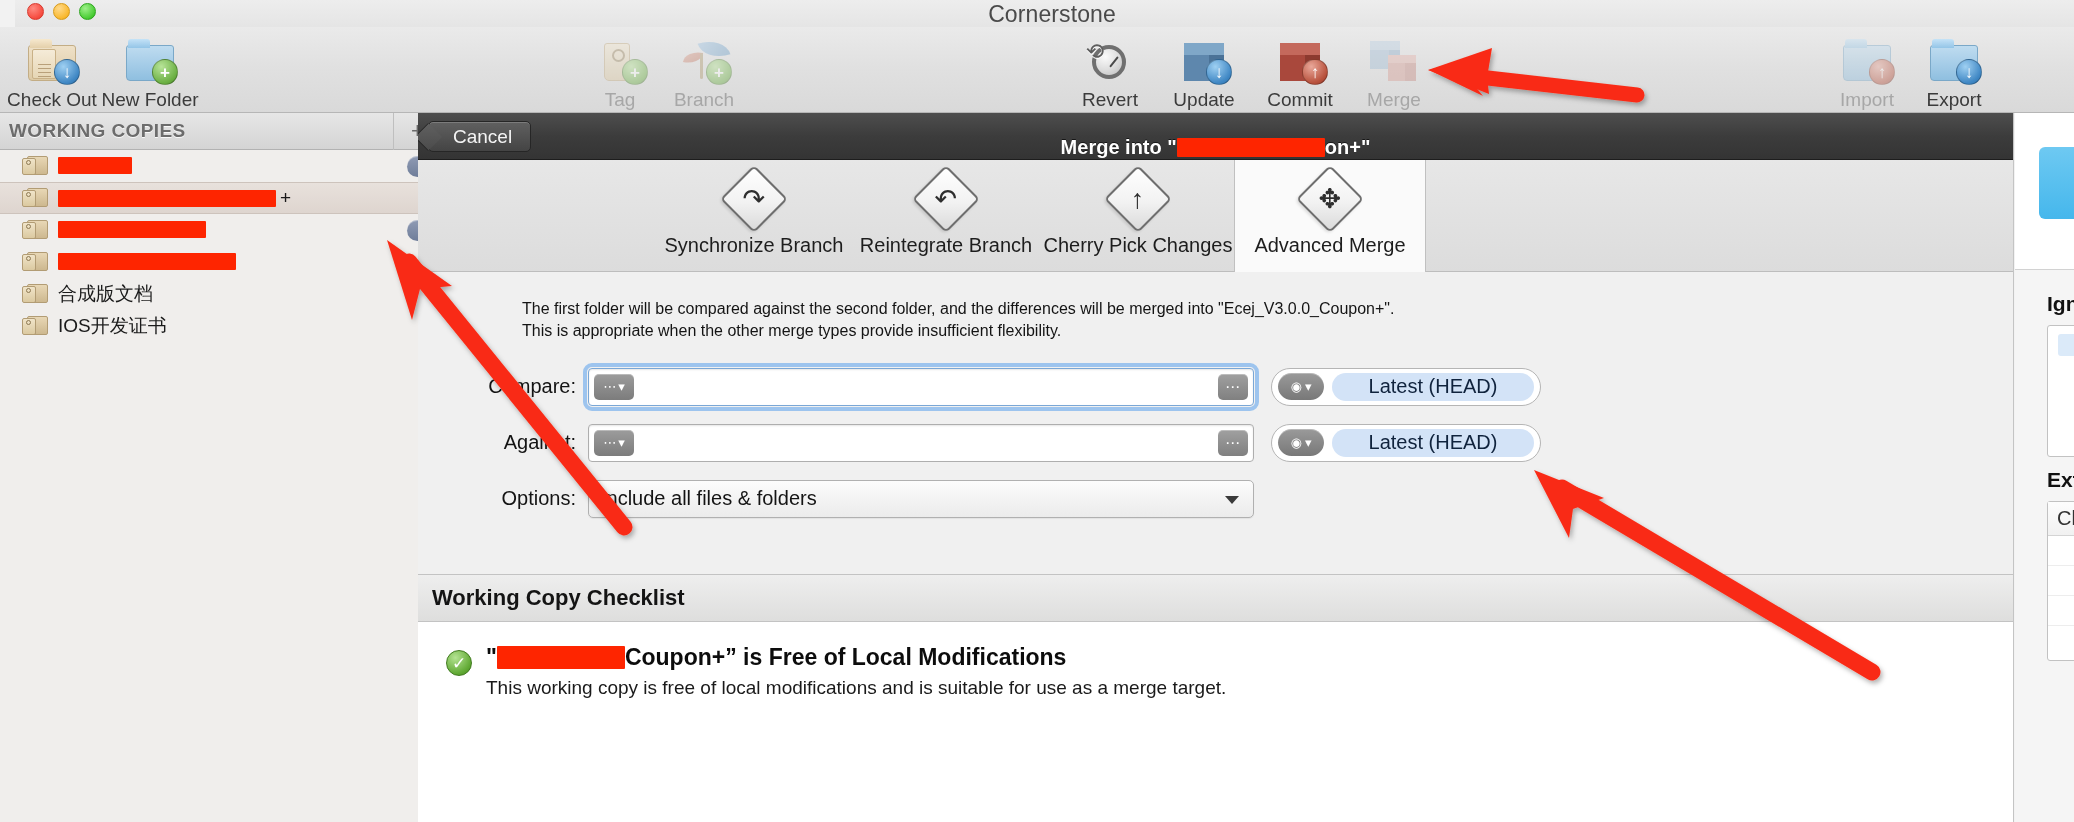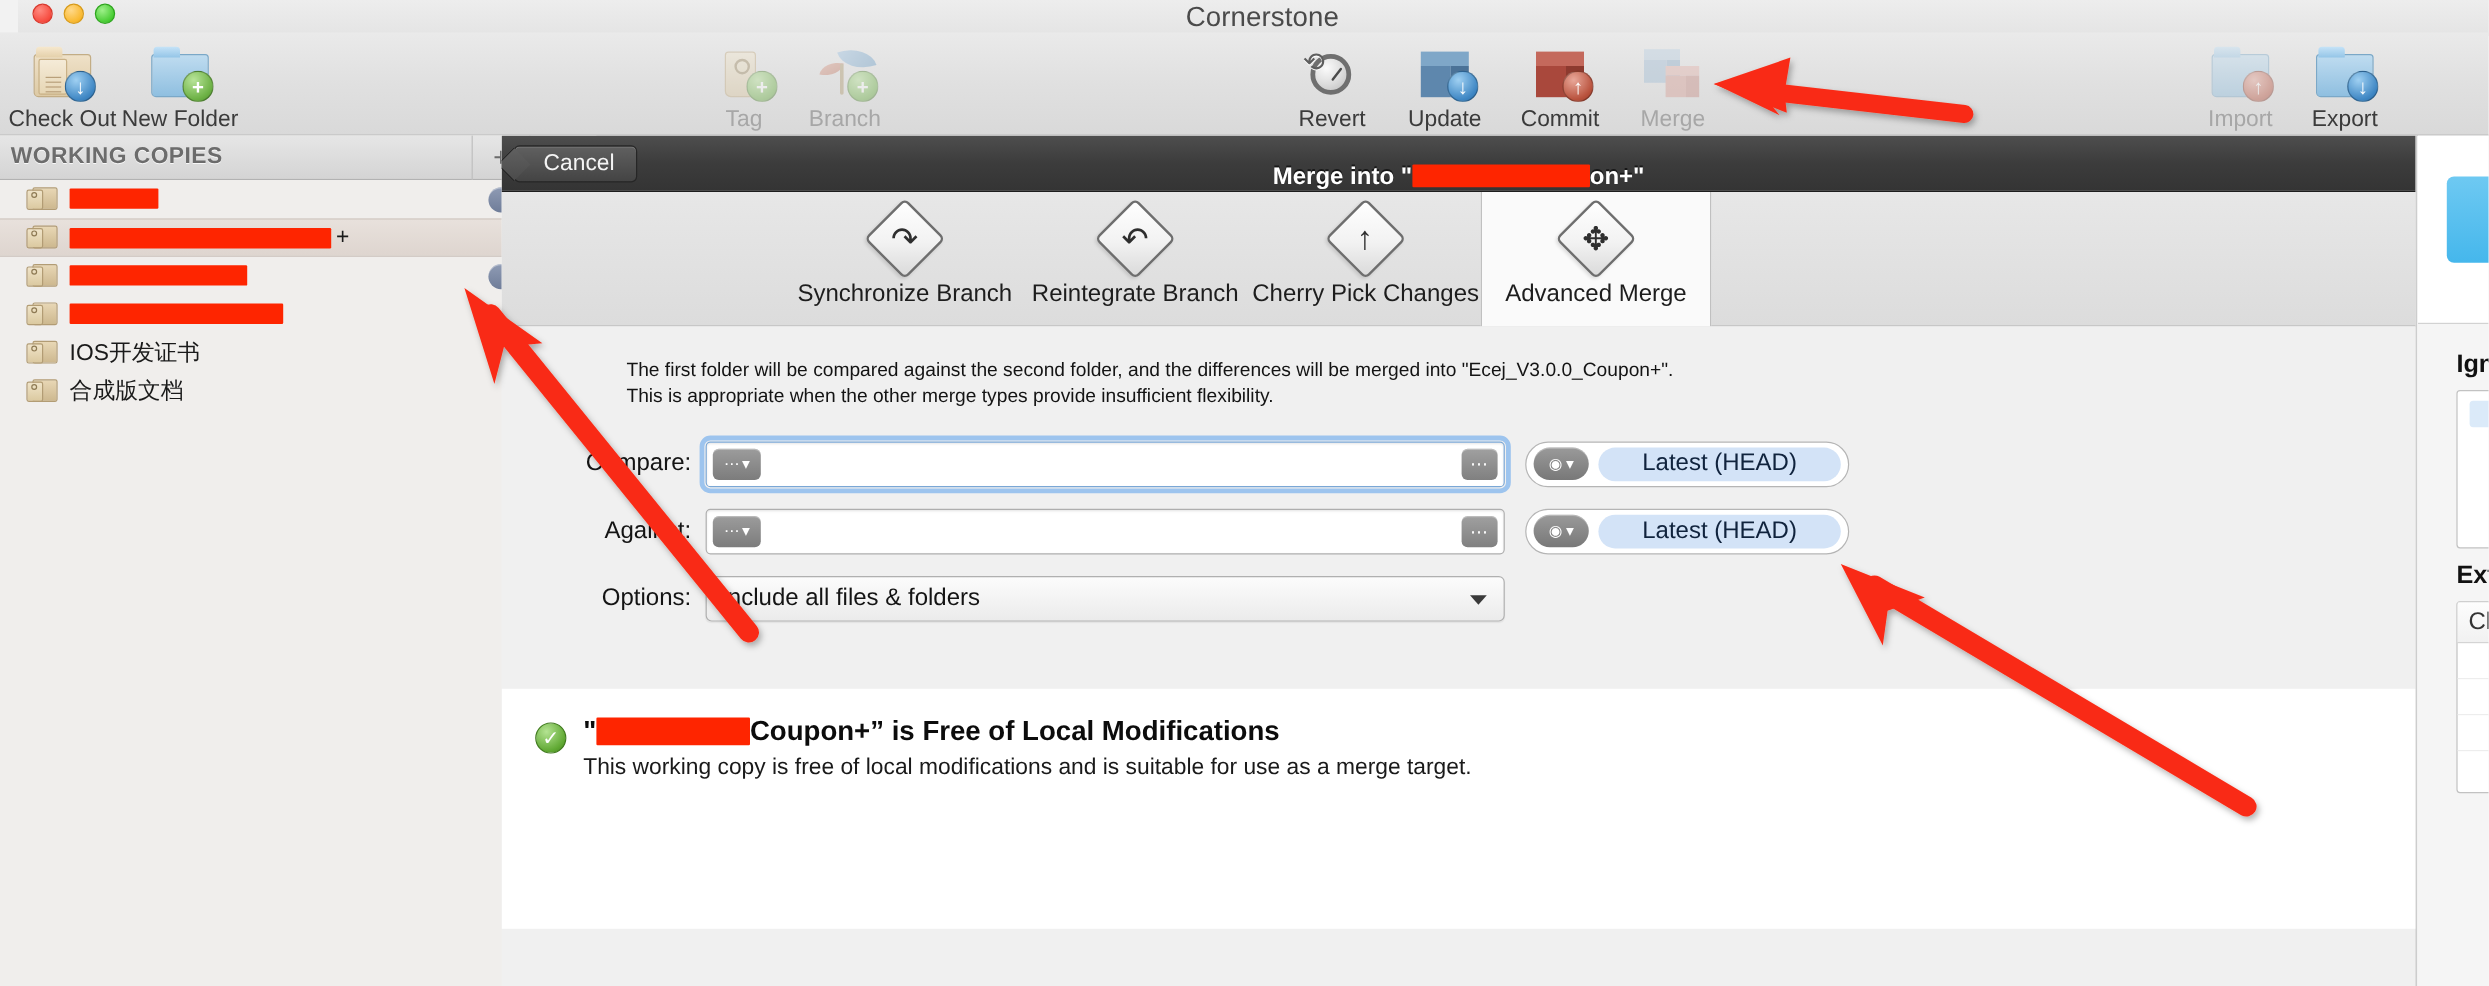--- a/index.html
+++ b/index.html
@@ -554,31 +554,31 @@
         <span class="sb-redact" style="width:178px;"></span>
         <span class="sb-check"></span>
       </div>
 
       <div class="sb-row">
         <span class="sb-icon">
             <i class="f1"></i>
             <i class="f2"></i>
             <i class="lock"></i>
           </span>
-        <span class="sb-label">IOS开发证书</span>
+        <span class="sb-label">合成版文档</span>
         <span class="sb-check"></span>
       </div>
 
       <div class="sb-row">
         <span class="sb-icon">
             <i class="f1"></i>
             <i class="f2"></i>
             <i class="lock"></i>
           </span>
-        <span class="sb-label">合成版文档</span>
+        <span class="sb-label">IOS开发证书</span>
         <span class="sb-check"></span>
       </div>
 
     </div>
   </div>
 
   <div class="sheet">
 
     <div class="sheet-header">
       <div class="cancel-btn">Cancel</div>
@@ -662,20 +662,23 @@
           <div class="flabel">Options:</div>
           <div class="selectbox">
             <span>Include all files &amp; folders</span>
             <span class="caret"></span>
           </div>
         </div>
 
       </div>
     </div>
 
+    <div class="checklist-head">
+      <span>Working Copy Checklist</span>
+    </div>
 
     <div class="checklist-body">
       <div class="cl-item">
         <span class="cl-ok">
           <span>✓</span>
         </span>
         <span>
           <div class="cl-title"><span>"</span><span class="redact-inline" style="width:128px;height:23px;vertical-align:-4px;"></span><span>Coupon+” is Free of Local Modifications</span></div>
           <div class="cl-sub">This working copy is free of local modifications and is suitable for use as a merge target.</div>
         </span>

